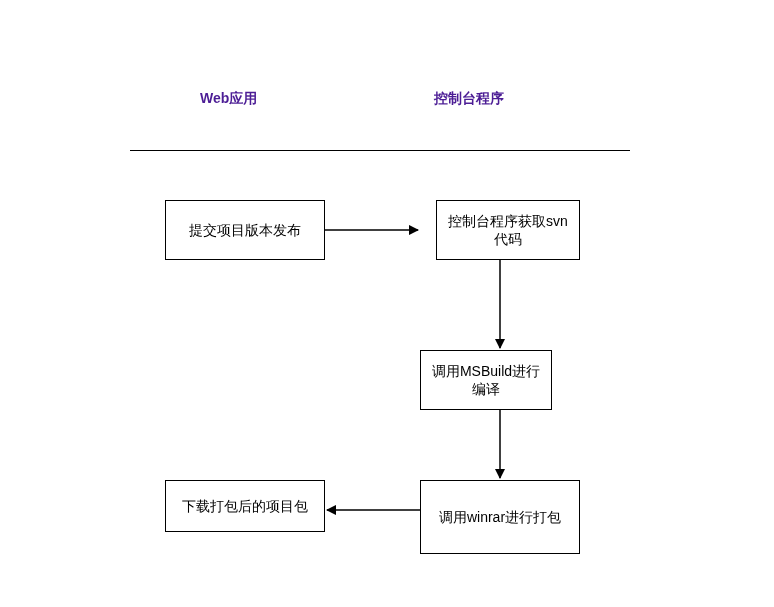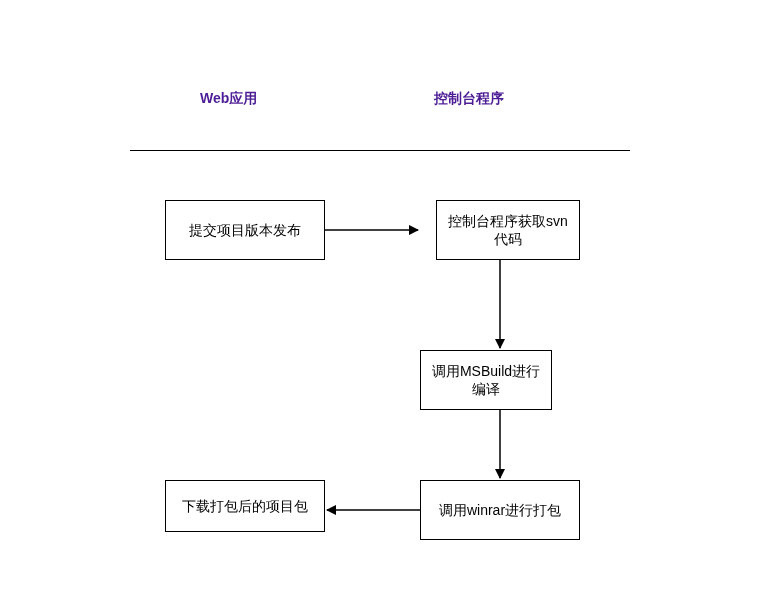--- a/index.html
+++ b/index.html
@@ -58,21 +58,21 @@
   <div class="header-label" style="left:434px; top:90px;">控制台程序</div>
 
   <div class="divider" style="left:130px; top:150px; width:500px;"></div>
 
   <div class="node" style="left:165px; top:200px; width:160px; height:60px;">提交项目版本发布</div>
 
   <div class="node" style="left:420px; top:200px; width:144px; height:60px;margin-left:16px;">控制台程序获取svn代码</div>
 
   <div class="node" style="left:420px; top:350px; width:132px; height:60px;">调用MSBuild进行编译</div>
 
-  <div class="node" style="left:420px; top:480px; width:160px; height:60px;">调用winrar进行打包</div>
+  <div class="node" style="left:420px; top:480px; width:160px; height:74px;">调用winrar进行打包</div>
 
   <div class="node" style="left:165px; top:480px; width:160px; height:52px;">下载打包后的项目包</div>
 
   <svg class="edges">
     <defs>
       <marker id="arrow" viewBox="0 0 10 10" refX="9" refY="5" markerWidth="7" markerHeight="7" orient="auto-start-reverse">
         <path d="M 0 0 L 10 5 L 0 10 z" fill="#000"></path>
       </marker>
     </defs>
 

